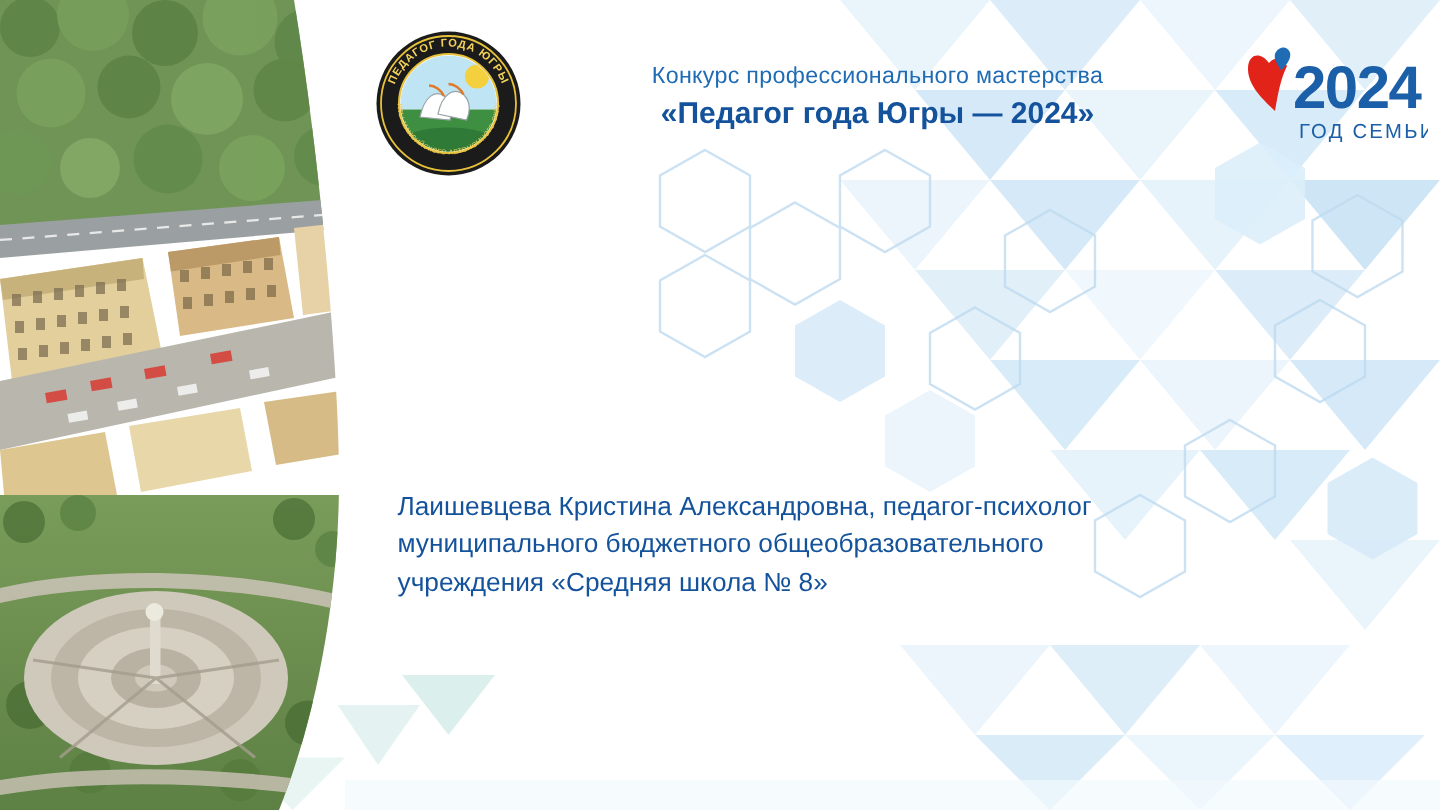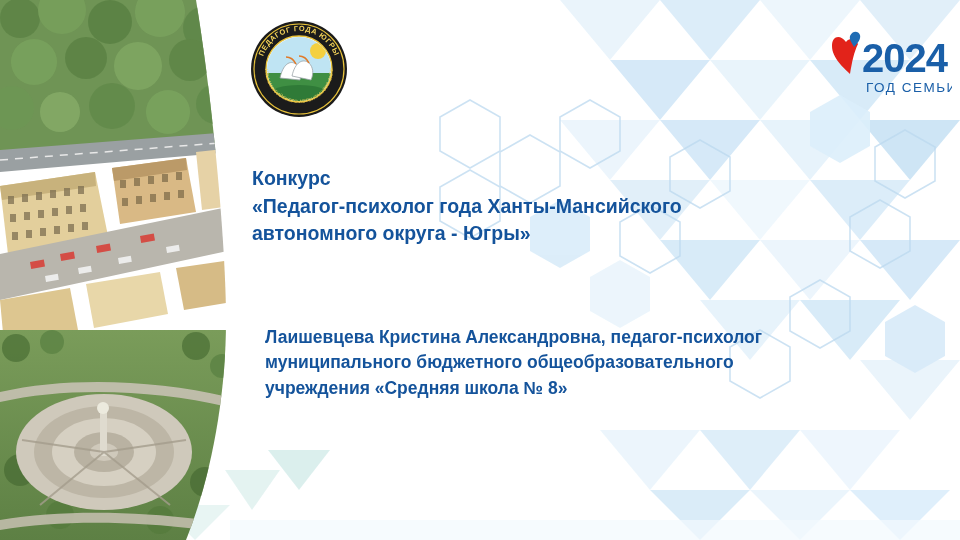--- a/index.html
+++ b/index.html
@@ -110,21 +110,21 @@
     font-weight: bold;
     line-height: 1.42;
   }
   .block-person {
     position: absolute;
     left: 265px;
     top: 325px;
     width: 520px;
     color: #14539b;
     font-size: 17.5px;
-    font-weight: bold;
+    font-weight: normal;
     line-height: 1.45;
   }
 </style>
 </head>
 <body>
 
 <div class="slide">
 
   <div class="bg-pattern">
     <svg viewBox="0 0 960 540" xmlns="http://www.w3.org/2000/svg">
@@ -366,30 +366,32 @@
       </g>
       <text font-family="'Liberation Sans', sans-serif" font-size="7.4" font-weight="bold" fill="#f2d25a" letter-spacing="0.6">
         <textPath href="#arcTop" startOffset="50%" text-anchor="middle">ПЕДАГОГ ГОДА ЮГРЫ</textPath>
       </text>
       <text font-family="'Liberation Sans', sans-serif" font-size="4.6" fill="#f2d25a" letter-spacing="0.3">
         <textPath href="#arcBottom" startOffset="50%" text-anchor="middle">ХАНТЫ-МАНСИЙСКОГО АВТОНОМНОГО ОКРУГА</textPath>
       </text>
     </svg>
   </div>
 
+  <div class="header-text">
+    <div class="header-line1">Конкурс профессионального мастерства</div>
+    <div class="header-line2">«Педагог года Югры — 2024»</div>
+  </div>
 
   <div class="family-logo">
     <svg viewBox="0 0 120 86" xmlns="http://www.w3.org/2000/svg">
 
       <path d="M14,20 C8,12 0,14 0,24 C0,36 12,46 18,52 C20,40 22,30 26,22 C23,17 18,15 14,20 Z" fill="#e2231a"></path>
       <path d="M18,14 C20,9 26,8 28,13 C29,17 26,21 22,25 C20,21 17,18 18,14 Z" fill="#1f6cb4"></path>
 
       <text x="30" y="50" font-family="'Liberation Sans', sans-serif" font-size="40" font-weight="bold" fill="#1a5fa8" letter-spacing="-1">2024</text>
       <text x="34" y="70" font-family="'Liberation Sans', sans-serif" font-size="13.5" fill="#1a5fa8" letter-spacing="1.5">ГОД СЕМЬИ</text>
     </svg>
   </div>
 
-  <div class="block-title" style="white-space: pre-line;">Конкурс
-«Педагог-психолог года Ханты-Мансийского автономного округа - Югры»</div>
 
   <div class="block-person">Лаишевцева Кристина Александровна, педагог-психолог муниципального бюджетного общеобразовательного учреждения «Средняя школа № 8»</div>
 
 </div>
 
 </body></html>

